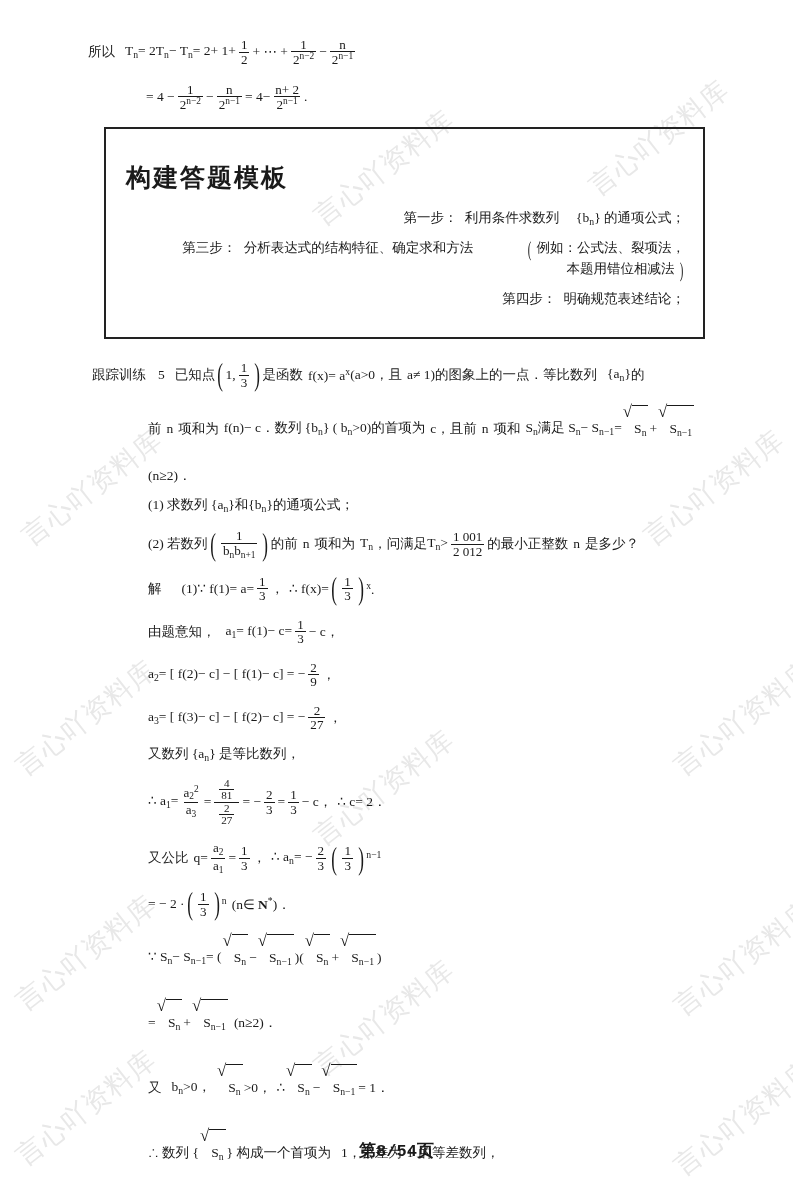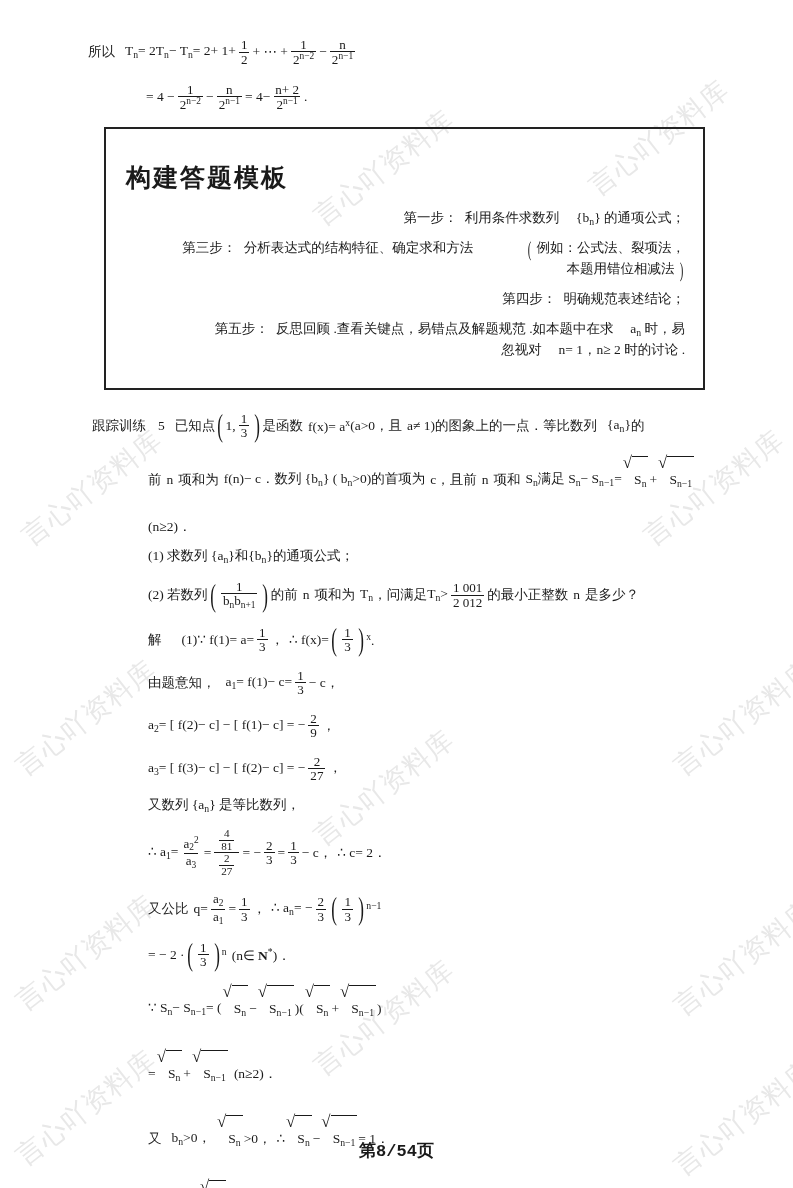--- a/index.html
+++ b/index.html
@@ -218,35 +218,20 @@
         <br>
         <span>本题用错位相减法</span>
         <span class="paren-inline">)</span>
       </div>
 
       <div class="step">
         <span class="lbl">第四步：</span>
         <span>明确规范表述结论；</span>
       </div>
 
-      <div class="step">
-        <span class="lbl">第五步：</span>
-        <span>反思回顾</span>
-        <span>.查看关键点，易错点及解题规范</span>
-        <span>.如本题中在求</span>
-        <span class="gap"></span>
-        <span>a<sub>n</sub></span>
-        <span>时，易</span>
-        <br>
-        <span>忽视对</span>
-        <span class="gap"></span>
-        <span>n= 1，n≥ 2</span>
-        <span>时的讨论</span>
-        <span>.</span>
-      </div>
     </div>
 
     <div class="body-block">
 
       <div class="line">
         <span class="tag">跟踪训练</span>
         <span>5</span>
         <span class="gap"></span>
         <span>已知点</span>
         <span class="paren">

